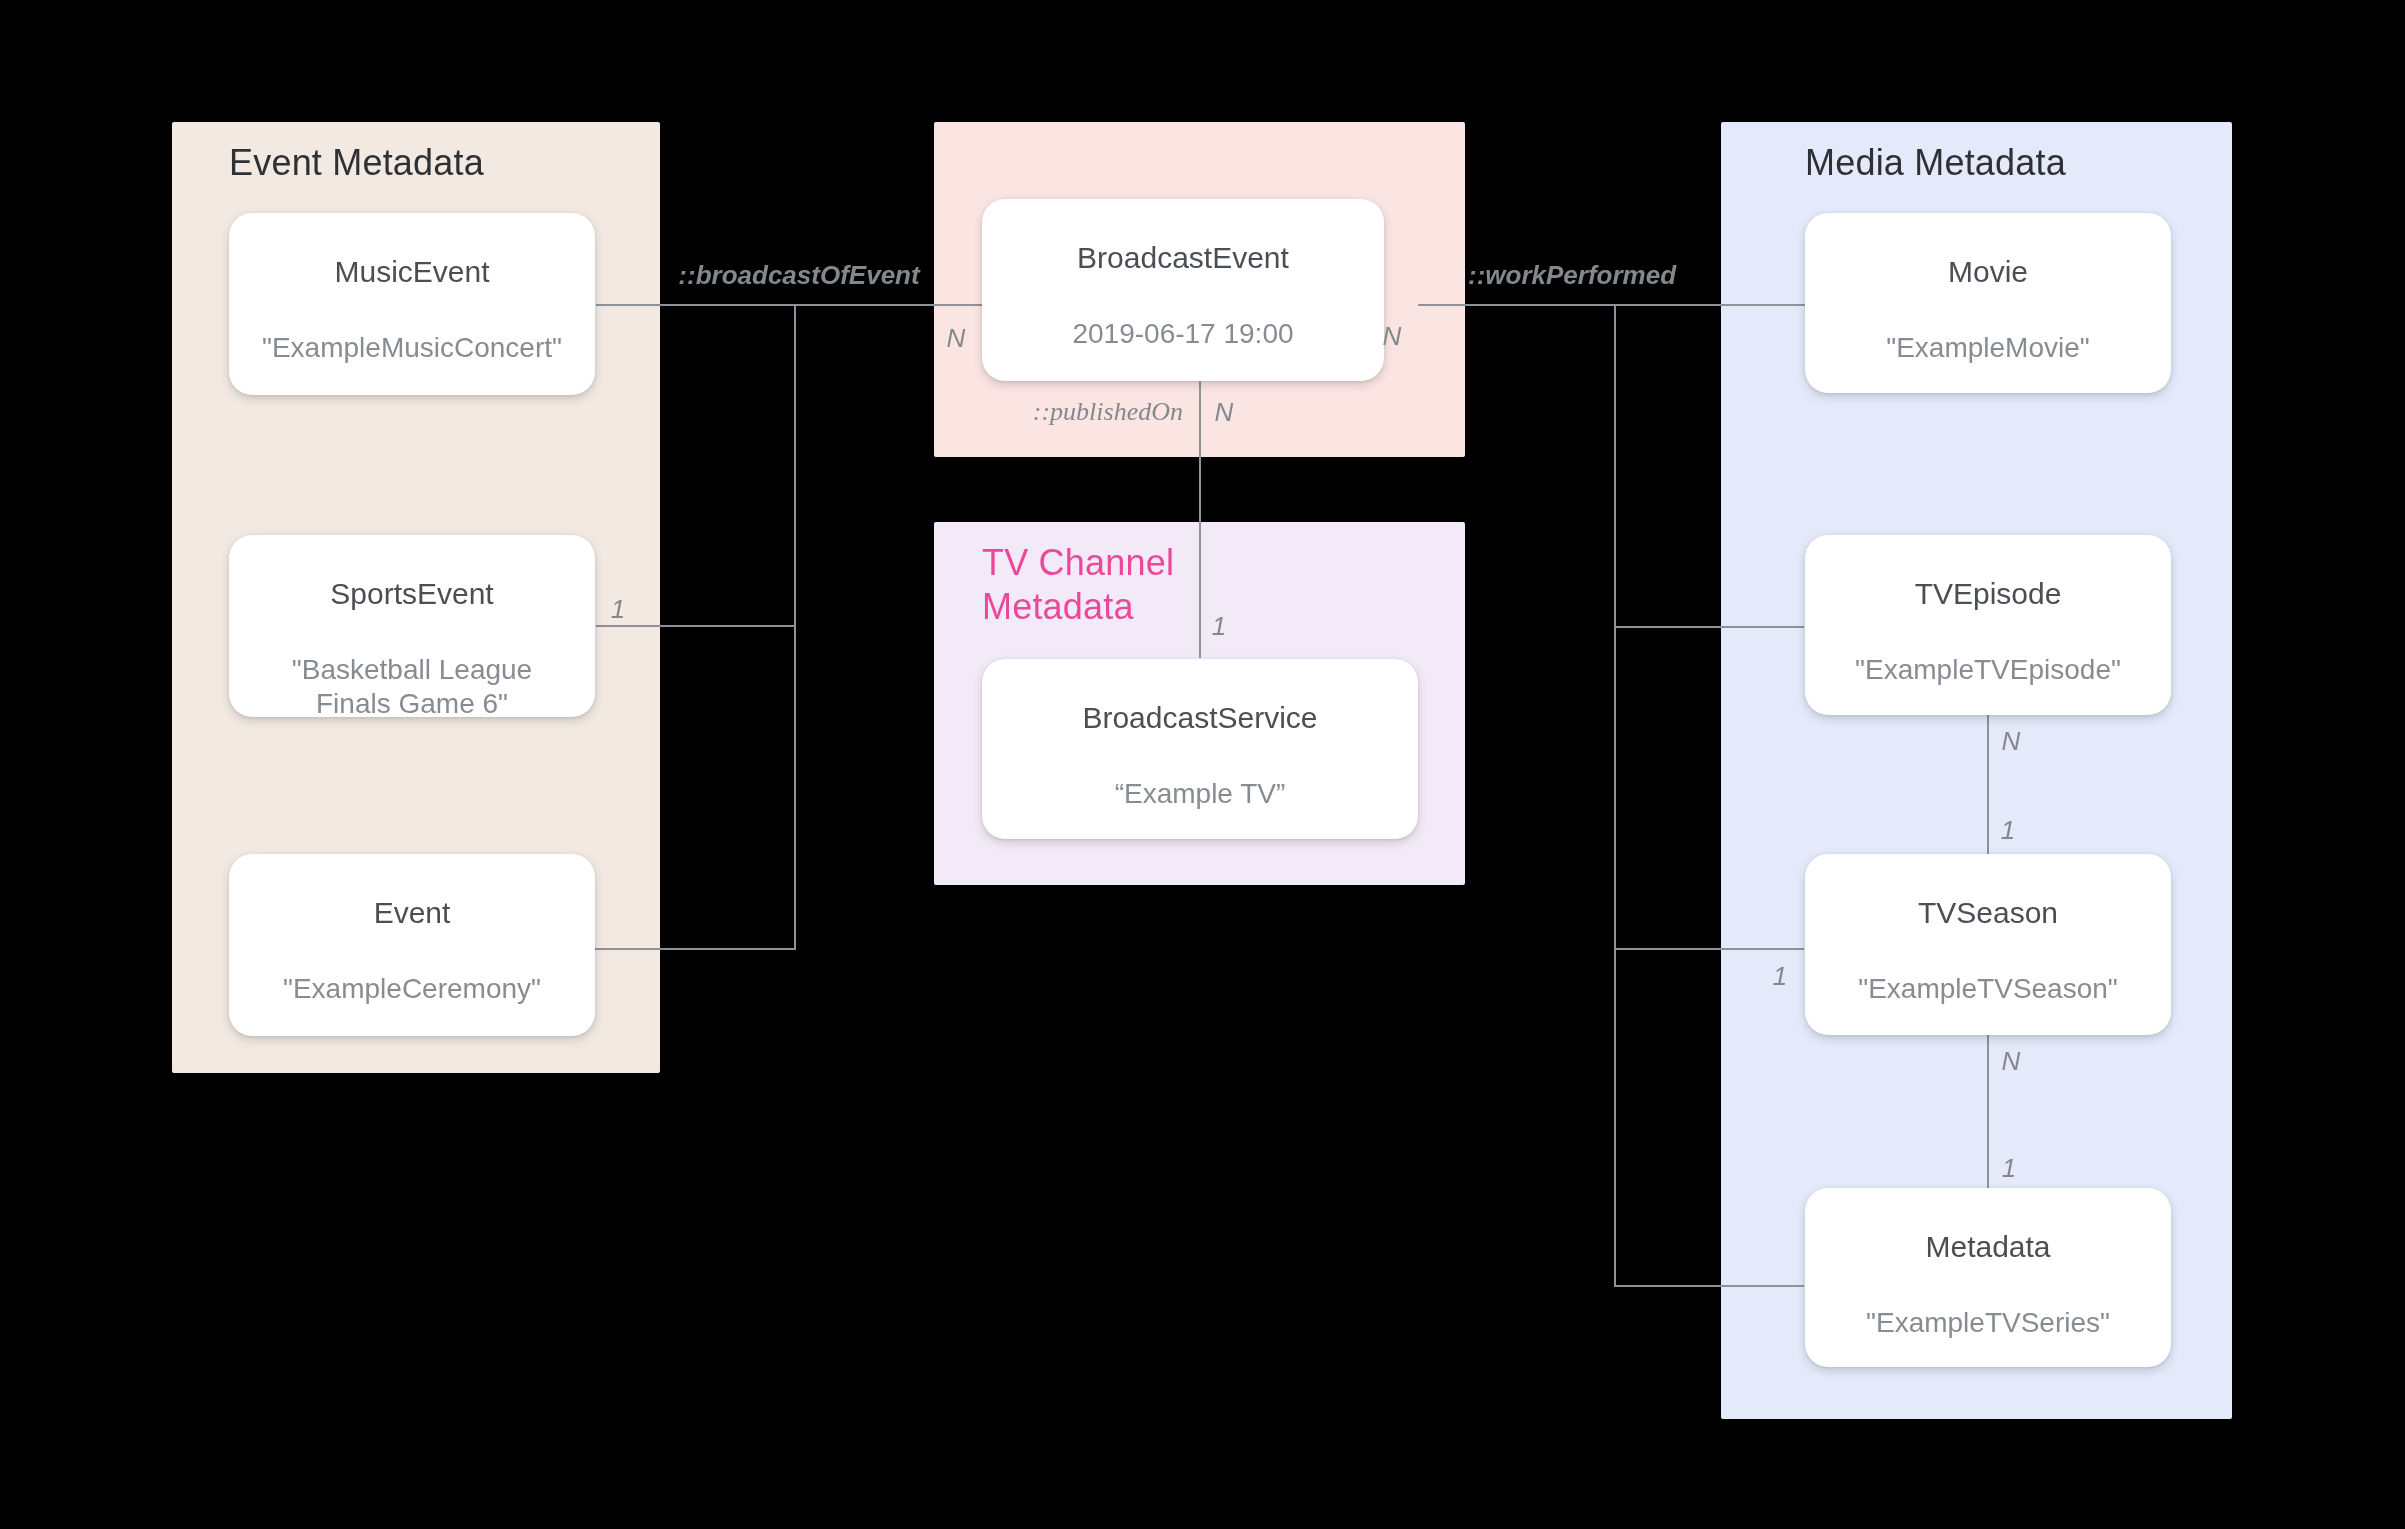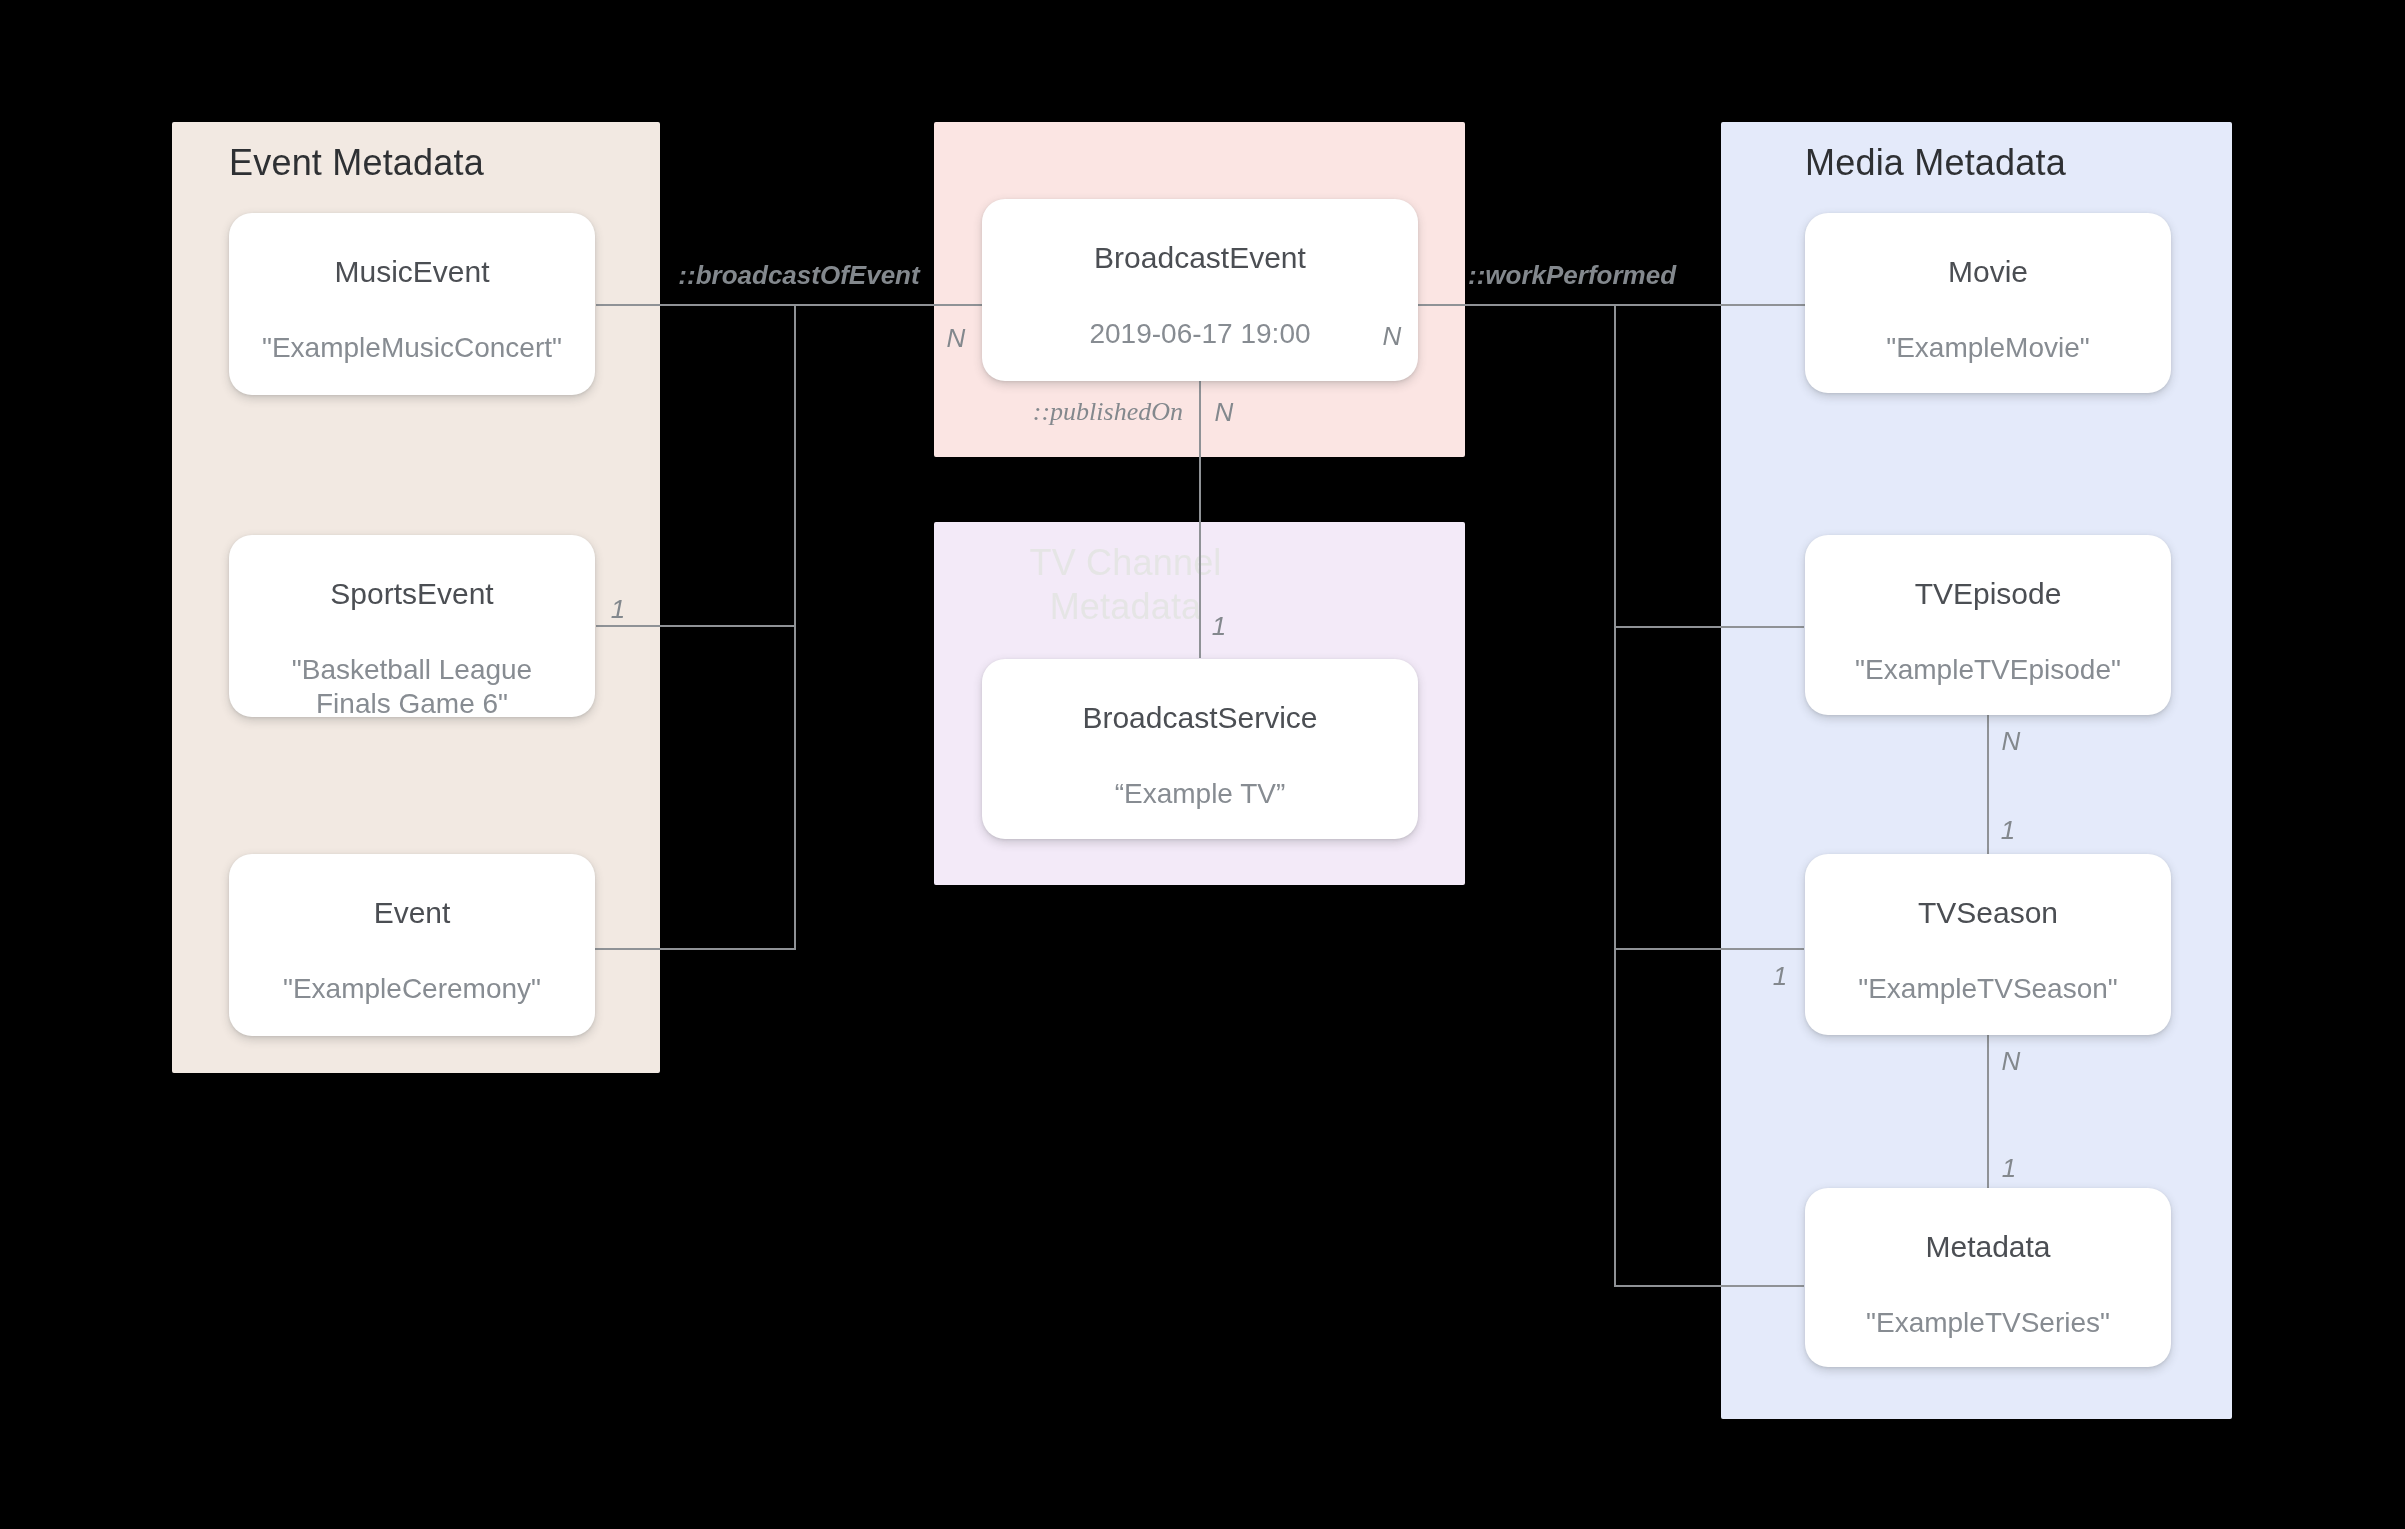--- a/index.html
+++ b/index.html
@@ -9,21 +9,21 @@
   }
   .section{position:absolute;border-radius:1.9px;z-index:1;}
   .section-event{left:172px;top:122px;width:488px;height:951px;background:#F2E9E2;}
   .section-broadcast{left:934px;top:122px;width:531px;height:335px;background:#FBE5E3;}
   .section-tv{left:934px;top:522px;width:531px;height:363px;background:#F3EAF8;}
   .section-media{left:1721px;top:122px;width:511px;height:1297px;background:#E4EAFA;}
 
   .heading{position:absolute;z-index:2;font-size:36px;line-height:44px;color:#2E3033;letter-spacing:0.2px;}
   .heading-event{left:229px;top:141px;}
   .heading-media{left:1805px;top:141px;}
-  .heading-tv{left:982px;top:541px;width:287px;color:#e5e5e5;text-align:center;}
+  .heading-tv{left:982px;top:541px;width:287px;color:#ec4899;}
 
   .line{position:absolute;background:#8F9296;z-index:2;}
 
   .node{
     position:absolute;z-index:3;background:#FFFFFF;border-radius:23px;
     box-shadow:0 3.8px 9.6px rgba(60,64,67,0.20), 0 1px 2.9px rgba(60,64,67,0.12);
     display:flex;flex-direction:column;align-items:center;justify-content:flex-start;
     padding-top:38px;box-sizing:border-box;text-align:center;gap:30px;
   }
   .node-title{font-size:30px;line-height:42px;color:#4B4E53;margin-bottom:7.6px;}
@@ -40,21 +40,21 @@
   .card{
     position:absolute;z-index:4;font-size:26px;color:#83888D;
     font-style:italic;font-weight:500;white-space:nowrap;
     transform:translate(-50%,-50%);
   }
 
   
   .n-music{left:229px;top:213px;width:366px;height:182px;}
   .n-sports{left:229px;top:535px;width:366px;height:182px;}
   .n-event{left:229px;top:854px;width:366px;height:182px;}
-  .n-bevent{left:982px;top:199px;width:436px;height:182px;}
+  .n-bevent{left:982px;top:199px;width:402px;height:182px;}
   .n-bservice{left:982px;top:659px;width:436px;height:180px;}
   .n-movie{left:1805px;top:213px;width:366px;height:180px;}
   .n-episode{left:1805px;top:535px;width:366px;height:180px;}
   .n-season{left:1805px;top:854px;width:366px;height:181px;}
   .n-series{left:1805px;top:1188px;width:366px;height:179px;}
 </style>
 </head>
 <body>
 
 <div class="canvas">

